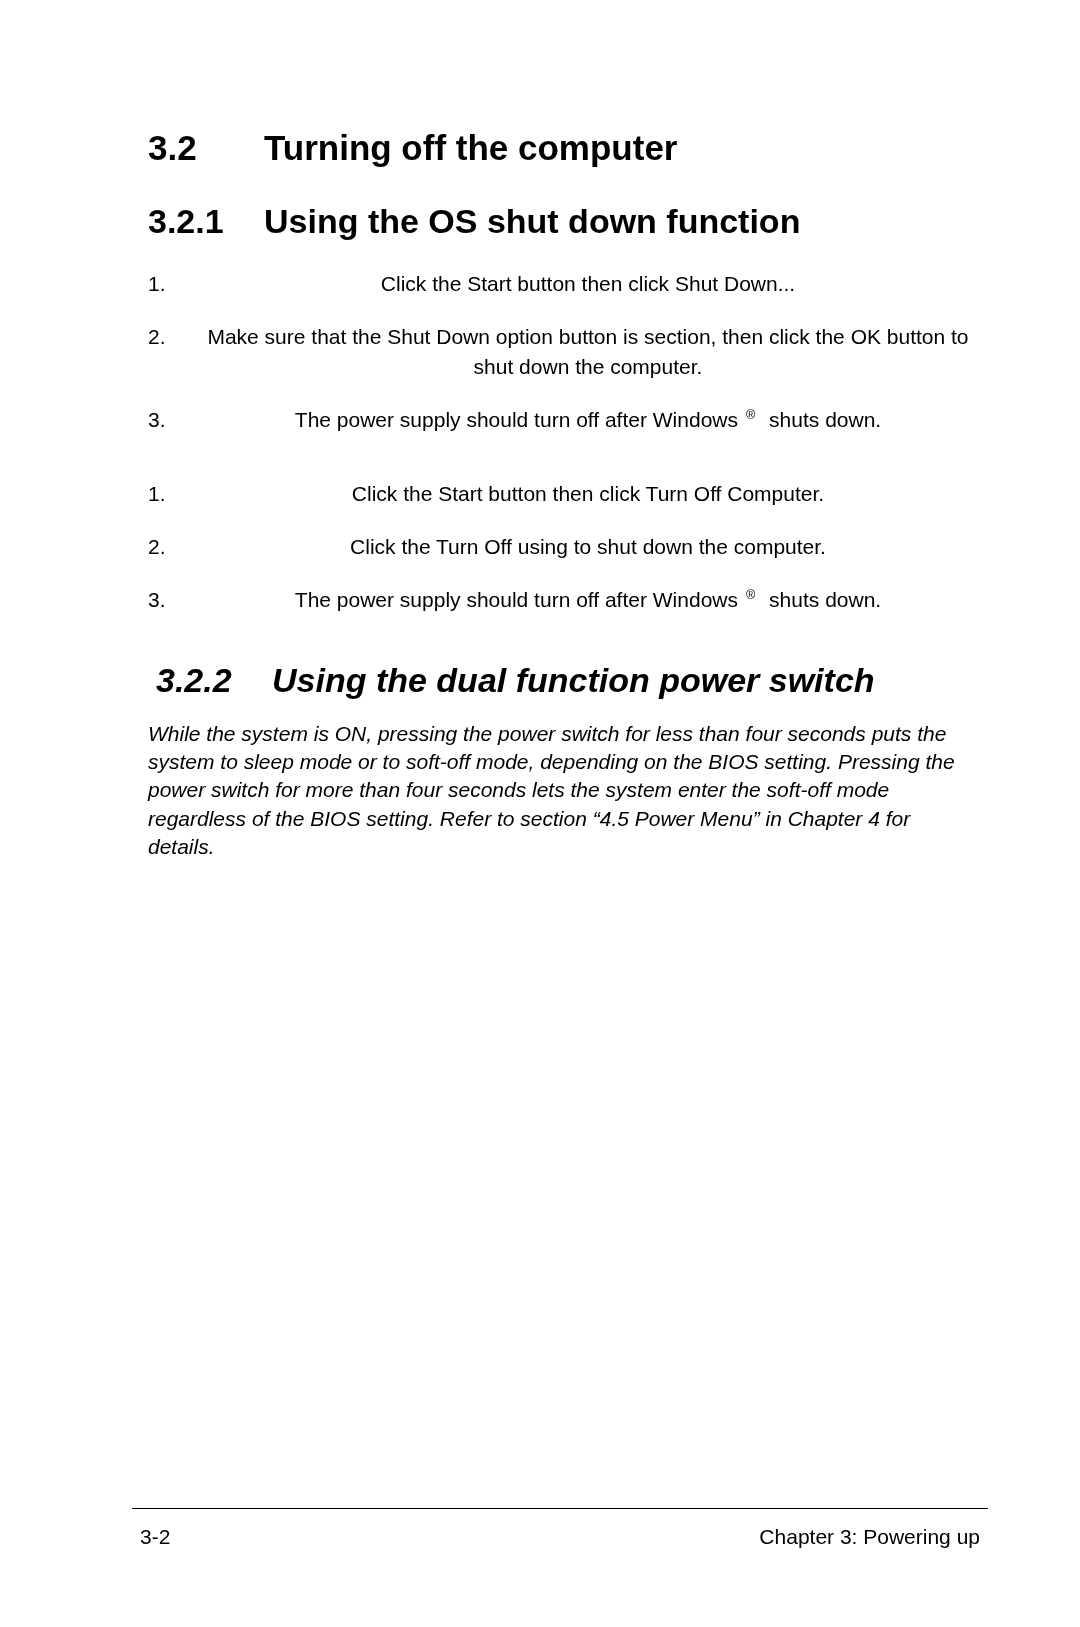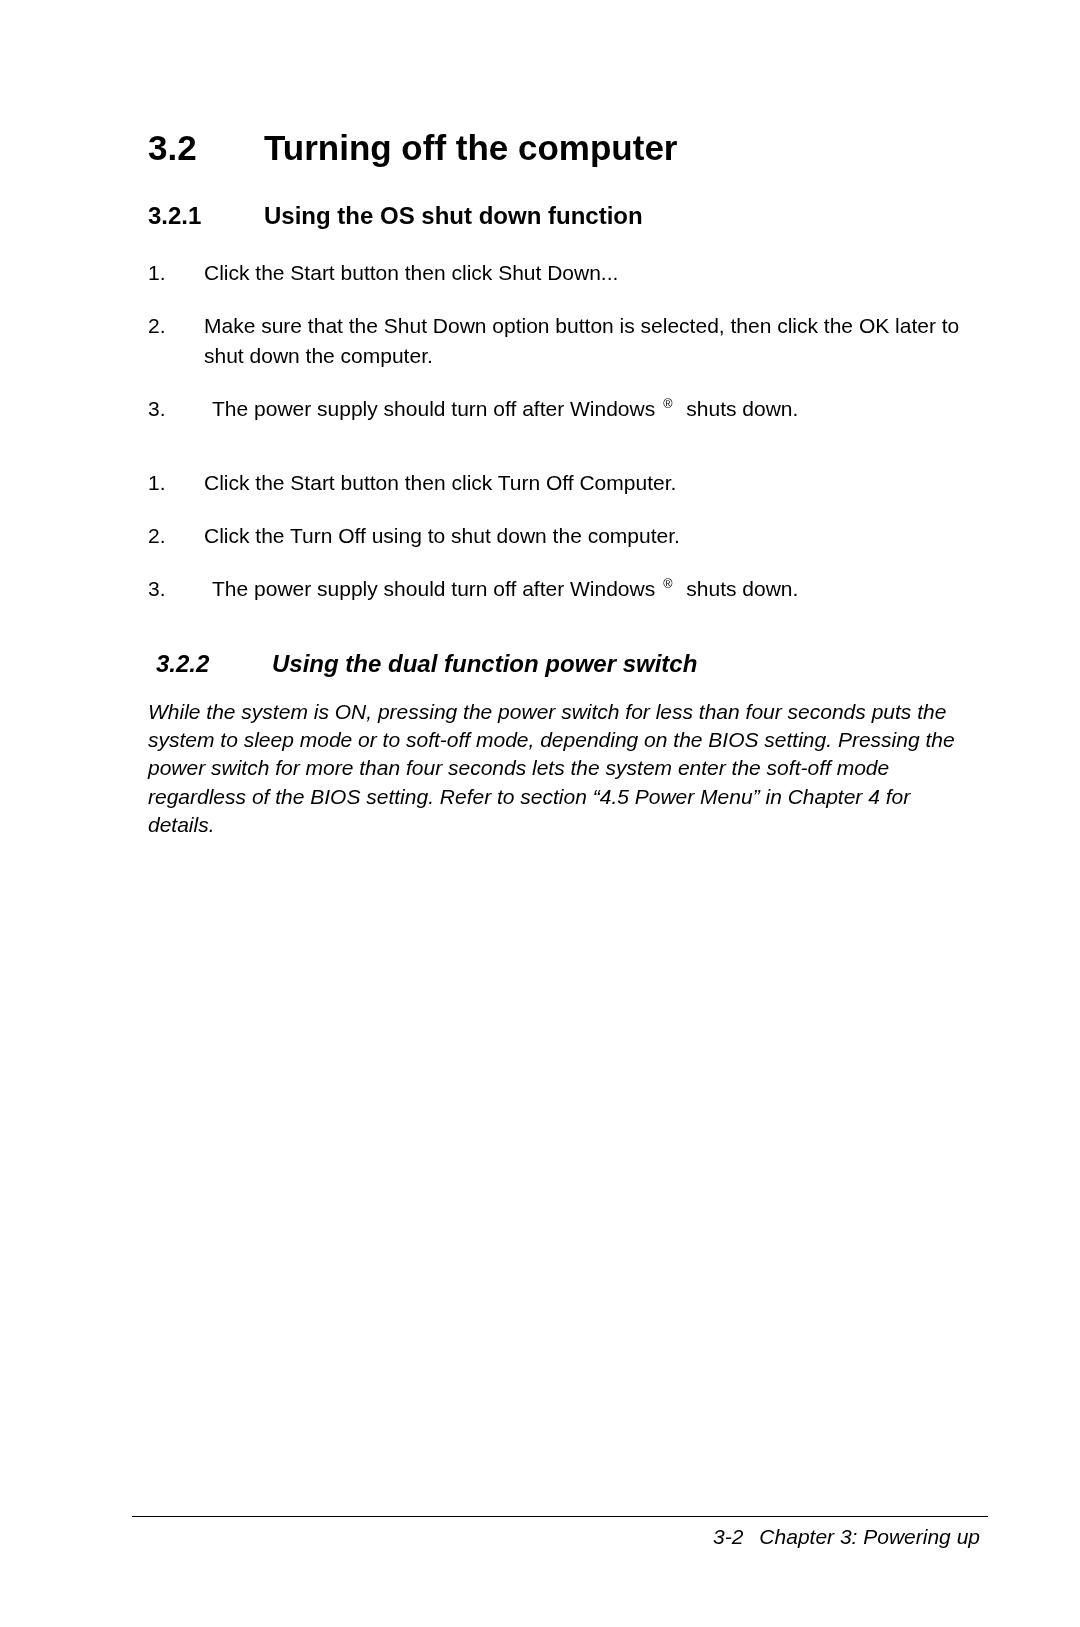--- a/index.html
+++ b/index.html
@@ -21,21 +21,21 @@
     h1.section-title {
       font-size: 35px;
       font-weight: bold;
       margin-bottom: 18px;
     }
     h1.section-title .num {
       display: inline-block;
       width: 100px;
     }
     h2.subsection-title {
-      font-size: 24px;
+      font-size: 34px;
       font-weight: bold;
       margin-bottom: 12px;
       margin-top: 2px;
     }
     h2.subsection-title .num {
       display: inline-block;
       width: 100px;
     }
     p.body-text {
       font-size: 21px;
@@ -52,40 +52,40 @@
       line-height: 1.4;
       margin-bottom: 8px;
       display: flex;
     }
     ol.steps li .marker {
       width: 40px;
       flex-shrink: 0;
     }
     ol.steps li .text {
       flex: 1;
+      text-align: center;
     }
     sup {
       font-size: 0.6em;
       vertical-align: super;
     }
     .section-322 {
       margin-top: 30px;
       font-style: italic;
     }
     .footer {
       position: absolute;
       bottom: 78px;
       left: 108px;
       right: 100px;
       border-top: 1px solid #000000;
-      padding-top: 0;
+      padding-top: 8px;
       display: flex;
-      justify-content: flex-end;
+      justify-content: space-between;
       font-size: 21px;
-      font-style: italic;
     }
   </style>
 </head>
 <body>
 
 <div class="page">
   <h1 class="section-title">
     <span class="num">3.2</span><span>Turning off the computer</span>
   </h1>
 
@@ -94,21 +94,21 @@
   </h2>
 
 
   <ol class="steps">
     <li>
         <span class="marker">1.</span>
         <span class="text">Click the Start button then click Shut Down...</span>
       </li>
     <li>
         <span class="marker">2.</span>
-        <span class="text">Make sure that the Shut Down option button is selected, then click the OK later to shut down the computer.</span>
+        <span class="text">Make sure that the Shut Down option button is section, then click the OK button to shut down the computer.</span>
       </li>
     <li>
         <span class="marker">3.</span>
         <span class="text"><span>The power supply should turn off after Windows<sup>®</sup> shuts down.</span></span>
       </li>
   </ol>
 
 
   <ol class="steps">
     <li>

